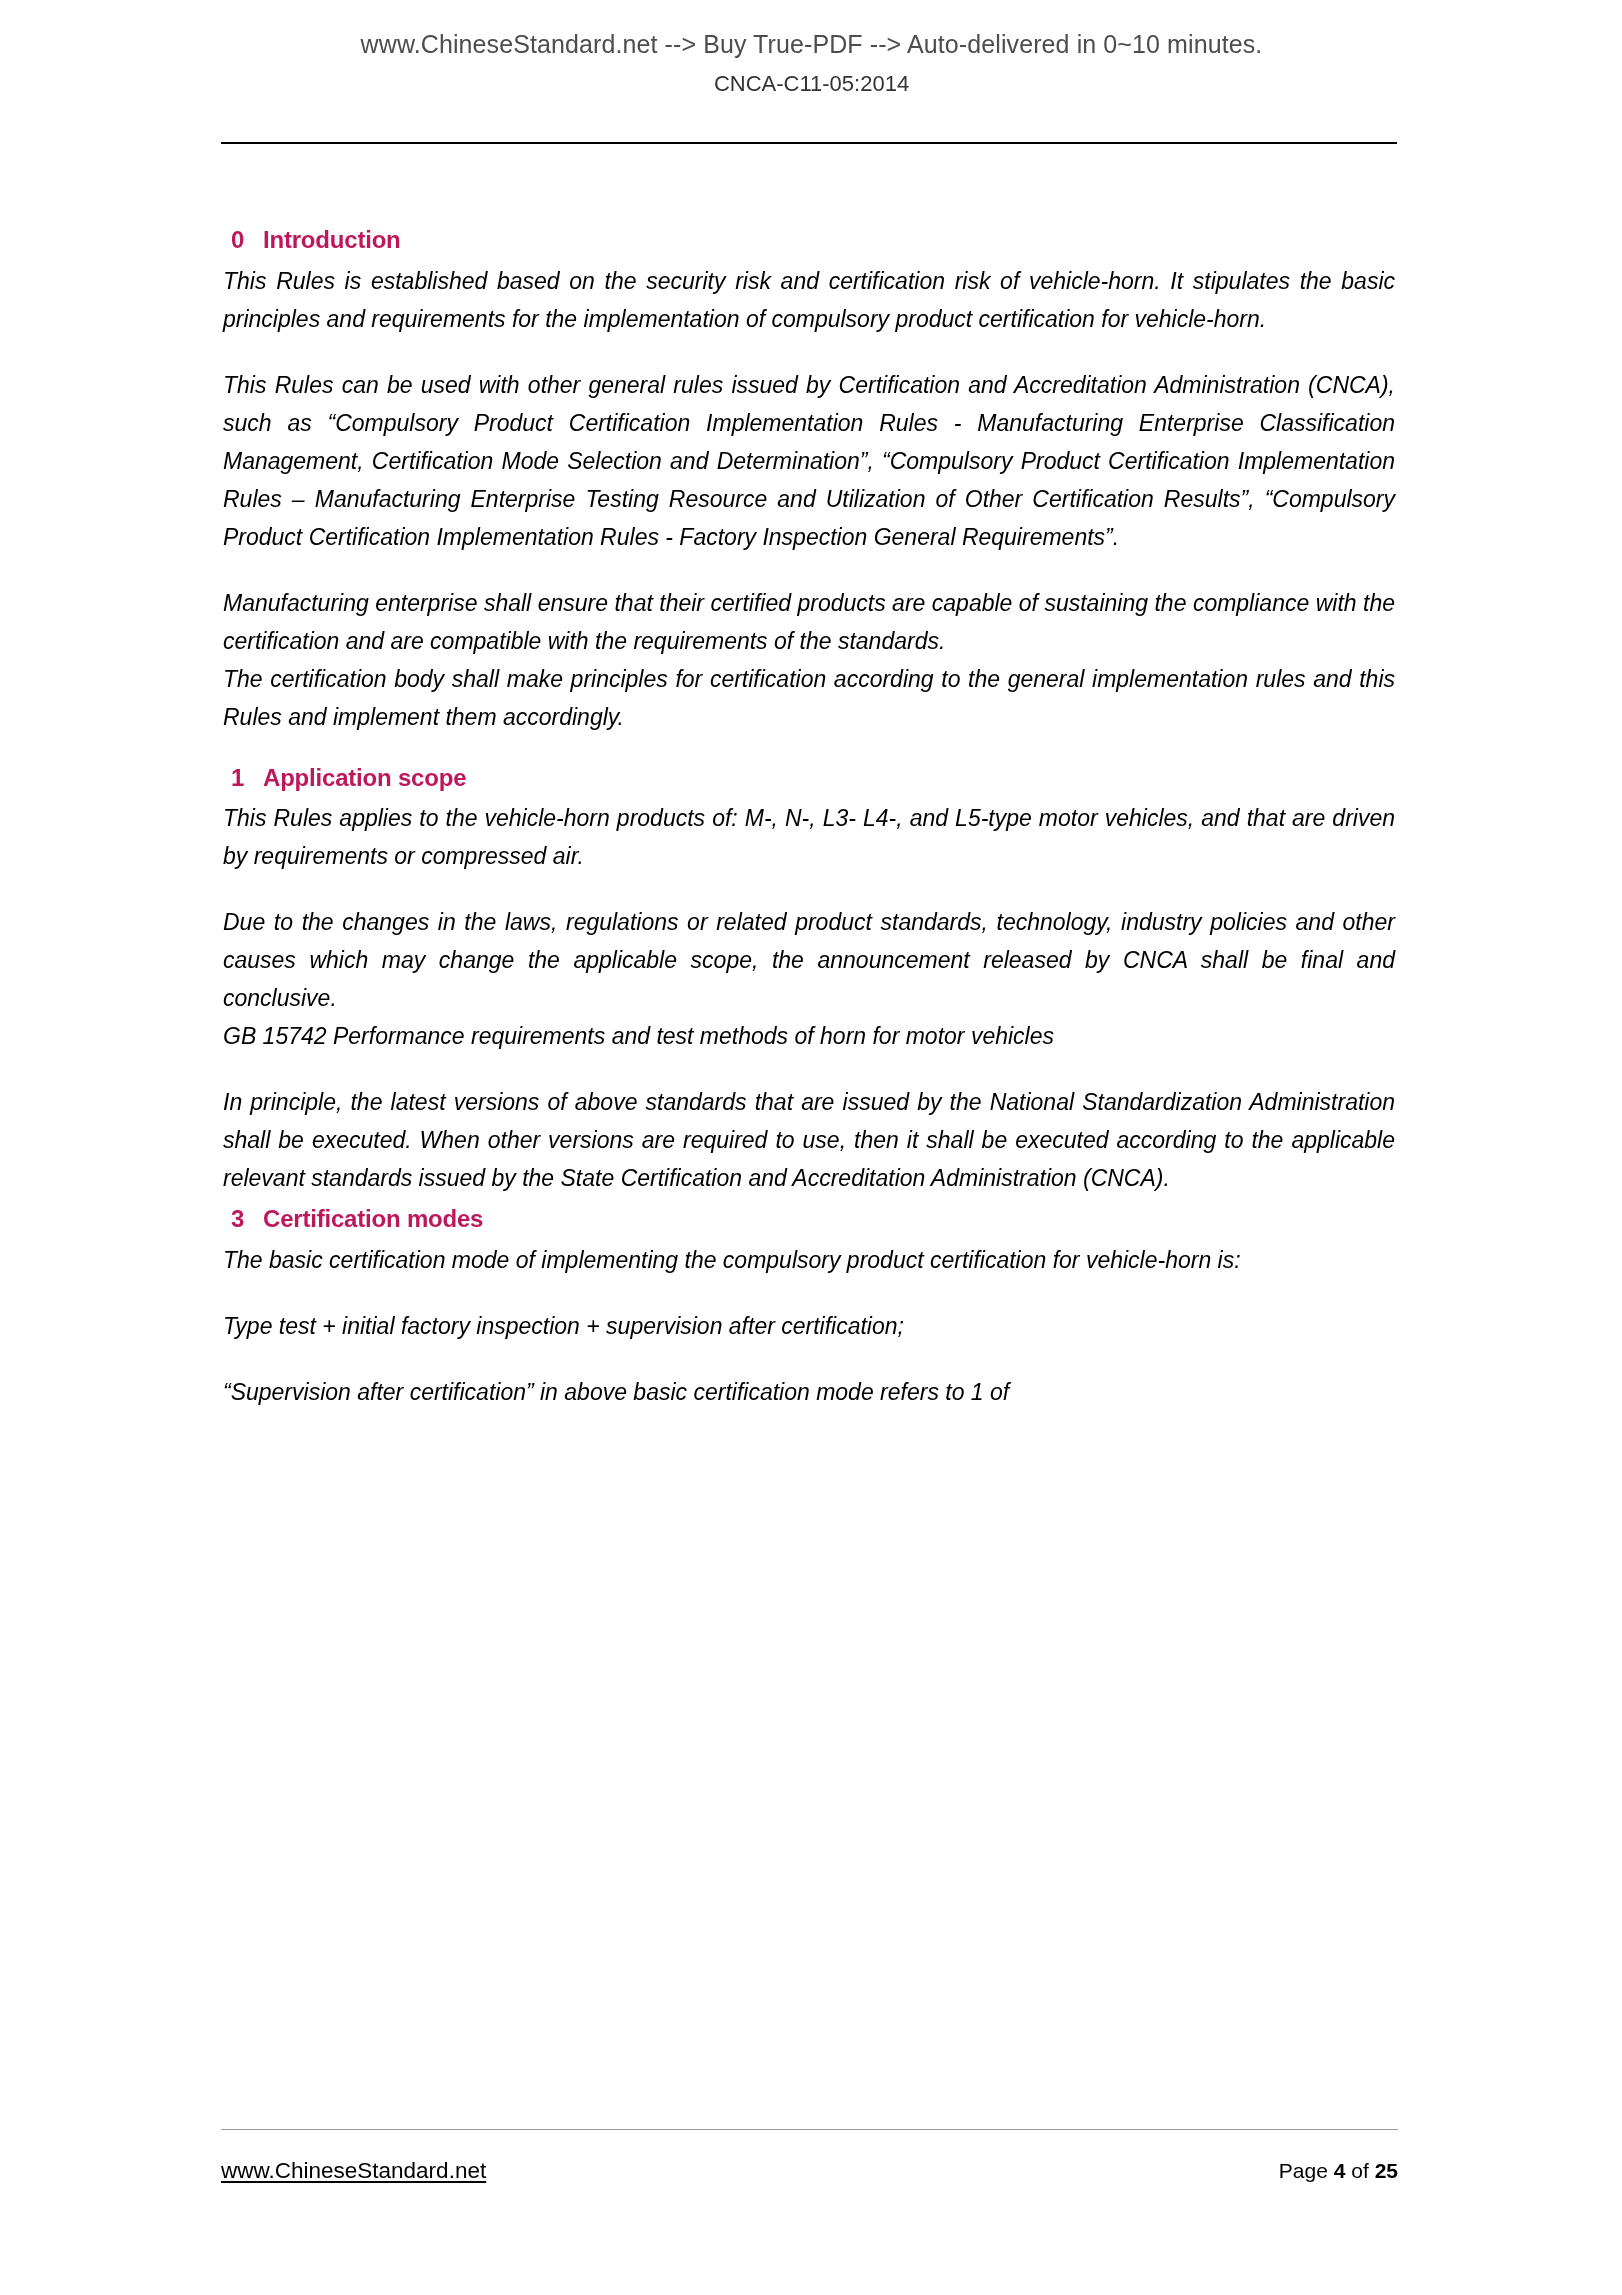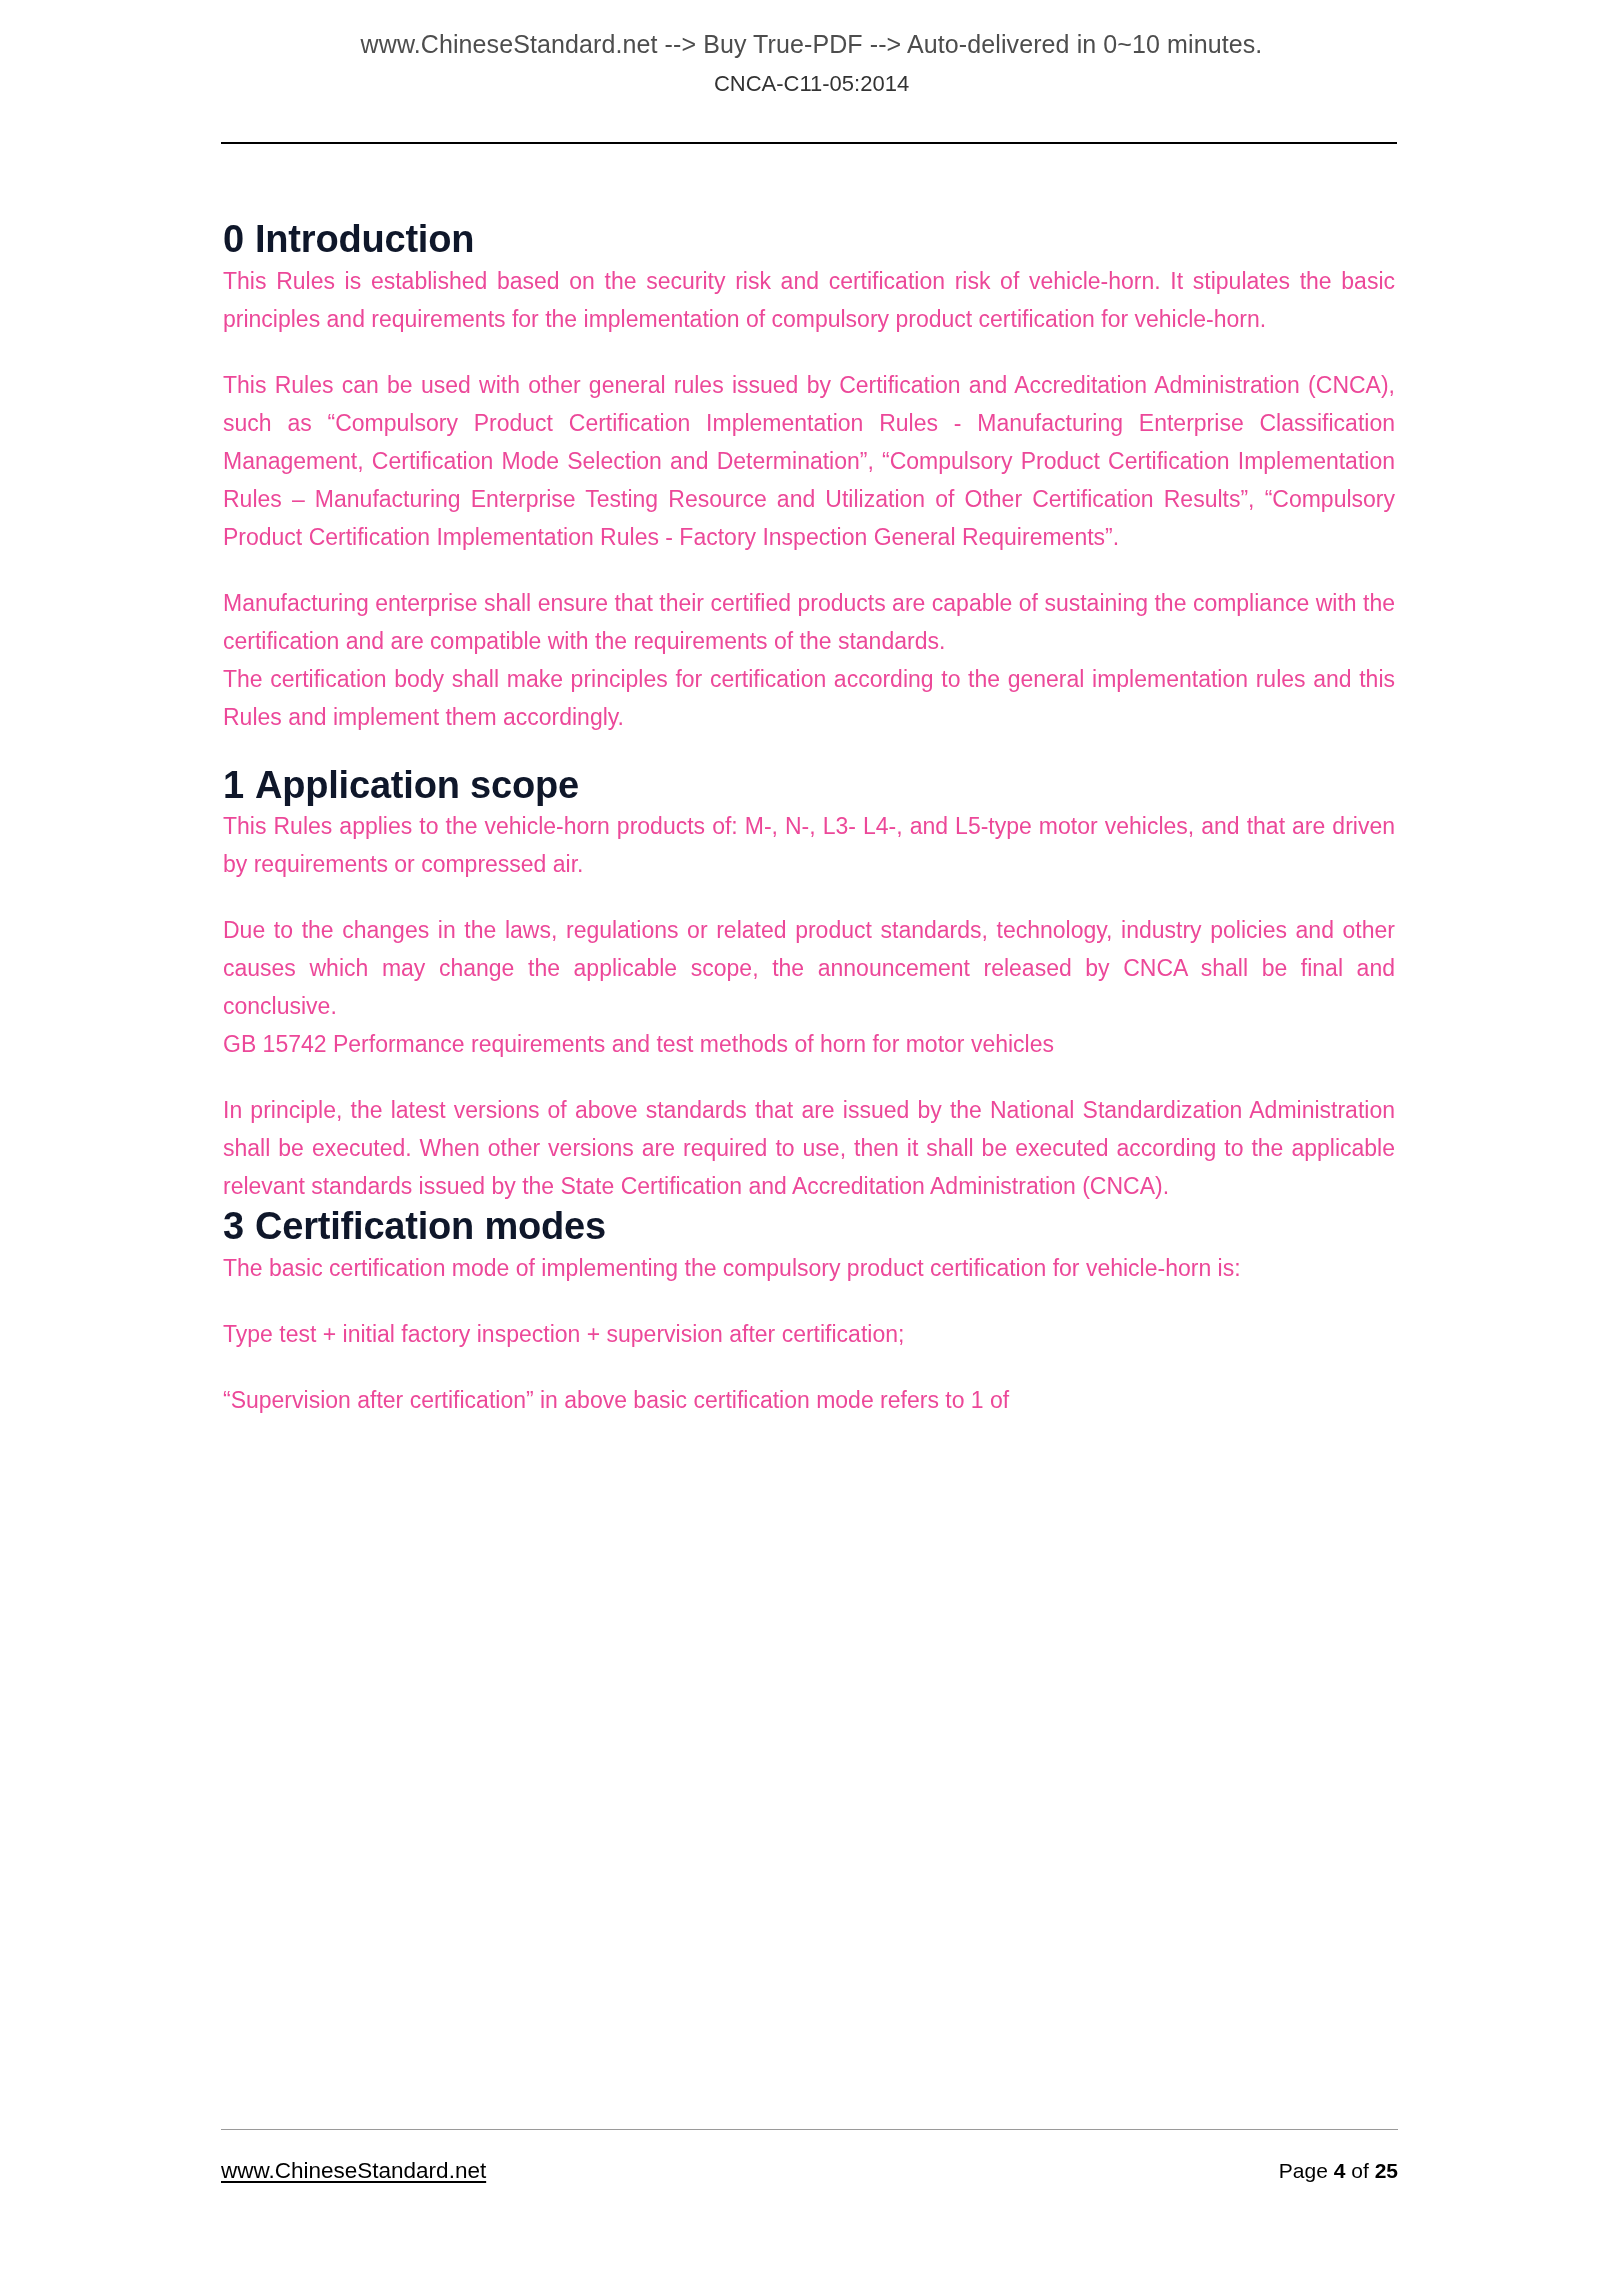--- a/index.html
+++ b/index.html
@@ -56,47 +56,48 @@
   .content {
     position: absolute;
     left: 223px;
     top: 218px;
     width: 1172px;
   }
 
   h2.section-heading {
     font-family: "Liberation Sans", sans-serif;
     font-weight: bold;
-    font-size: 38px;
+    font-size: 24px;
     line-height: 1.15;
-    color: #0f172a;
-    margin: 0;
+    color: #be185d;
+    margin: 8px;
     padding: 0;
     letter-spacing: -0.2px;
   }
   h2.section-heading .sec-num {
     display: inline-block;
     min-width: 32px;
   }
   
   .h-intro   { margin-top: 18.3px;  margin-bottom: 32px; }
   .h-scope   { margin-top: 65px;  margin-bottom: 32px; }
   .h-stds    { margin-top: 60px;  margin-bottom: 32px; }
   .h-modes   { margin-top: 60px;  margin-bottom: 32px; }
 
   p.body-para {
     font-family: "Liberation Sans", sans-serif;
     font-size: 23px;
     line-height: 38px;
-    color: #ec4899;
+    color: #000000;
     text-align: justify;
     text-justify: inter-word;
     margin: 0 0 28px 0;
     padding: 0;
     word-spacing: 0px;
+    font-style: italic;
   }
   p.body-para.last-in-block { margin-bottom: 0; }
   p.body-para.nojust { text-align: left; }
 
   
   .page-footer {
     position: absolute;
     left: 221px;
     top: 2129px;
     width: 1177px;

